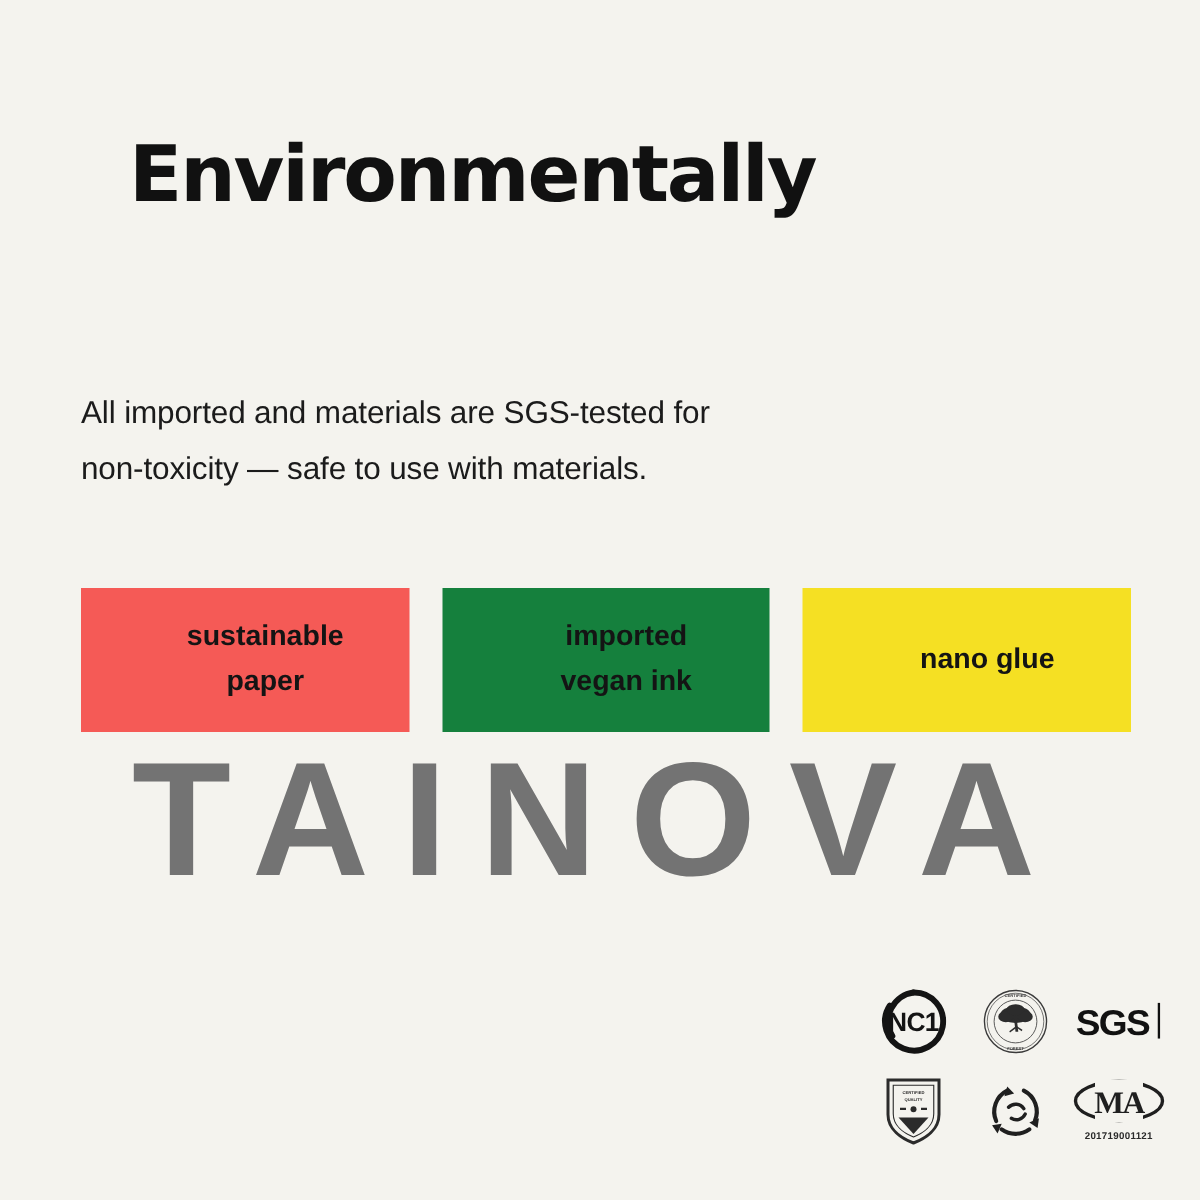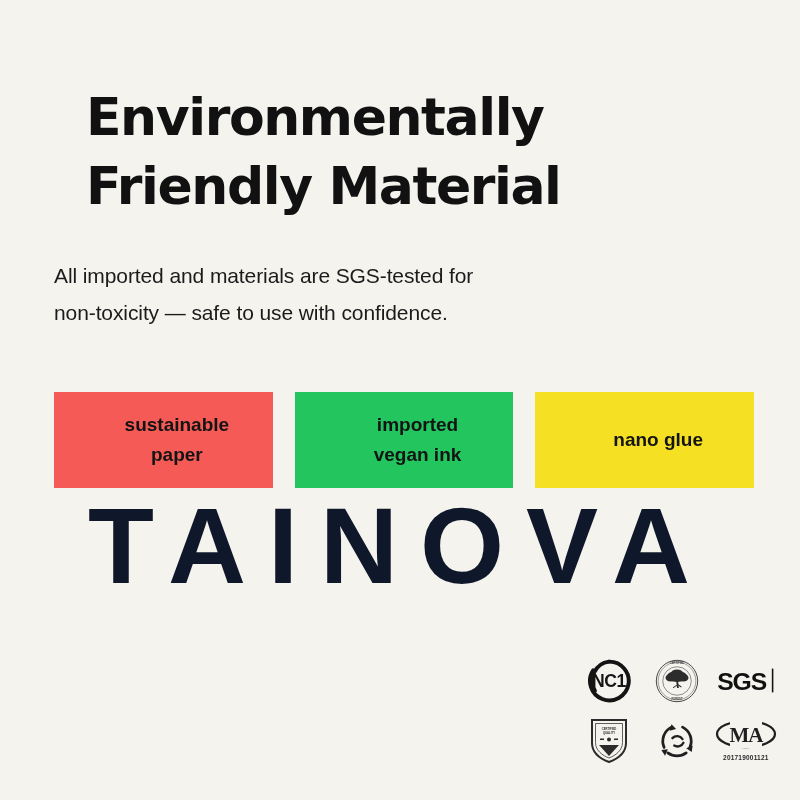--- a/index.html
+++ b/index.html
@@ -140,40 +140,39 @@
     color: #2a2a2a;
     margin-top: 1px;
     white-space: nowrap;
   }
 </style>
 </head>
 <body style="background: rgb(244, 243, 238);">
 
 <div class="page">
 
-  <div class="watermark" style="color: #0f172a;">TAINOVA</div>
+  <div class="watermark" style="color: #737373;">TAINOVA</div>
 
   <h1 class="headline" style="color: rgb(17, 17, 17);">
     <span class="line">Environmentally</span>
-    <span class="line">Friendly Material</span>
   </h1>
 
   <p class="subtitle" style="color: rgb(27, 27, 27);">
     <span class="line">All imported and materials are SGS-tested for</span>
-    <span class="line">non-toxicity — safe to use with confidence.</span>
+    <span class="line">non-toxicity — safe to use with materials.</span>
   </p>
 
   <div class="chips">
 
     <div class="chip" id="chip-0" style="background: rgb(245, 90, 86);">
       <span class="ln">sustainable</span>
       <span class="ln">paper</span>
     </div>
 
-    <div class="chip" id="chip-1" style="background: #22c55e;">
+    <div class="chip" id="chip-1" style="background: #15803d;">
       <span class="ln">imported</span>
       <span class="ln">vegan ink</span>
     </div>
 
     <div class="chip" id="chip-2" style="background: rgb(245, 224, 35);">
       <span class="ln">nano glue</span>
     </div>
 
   </div>
 

